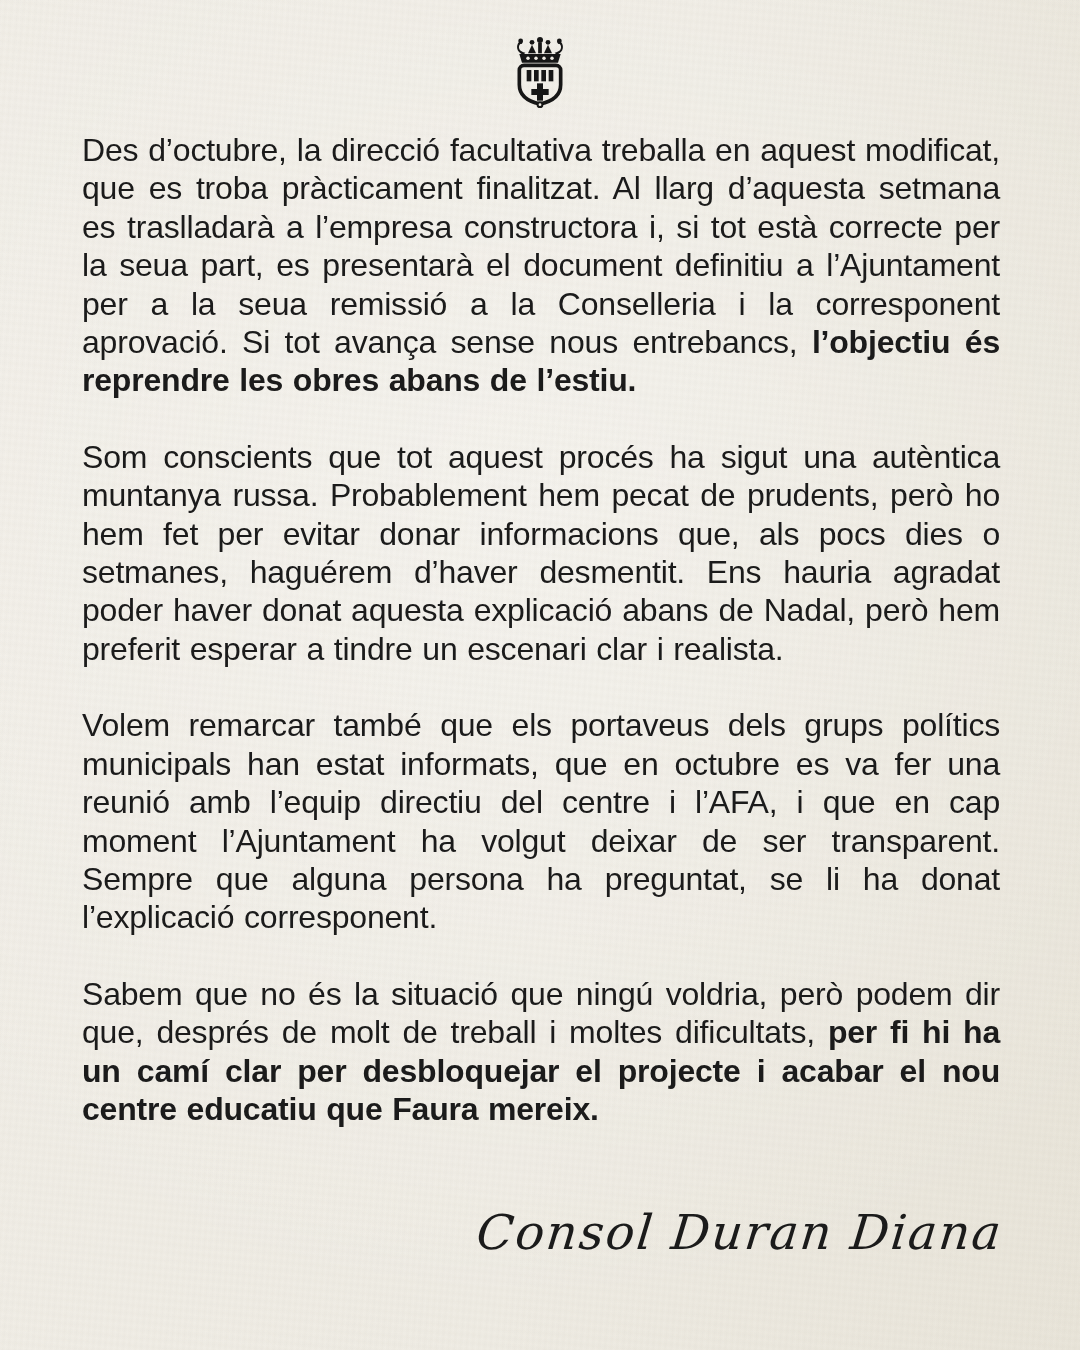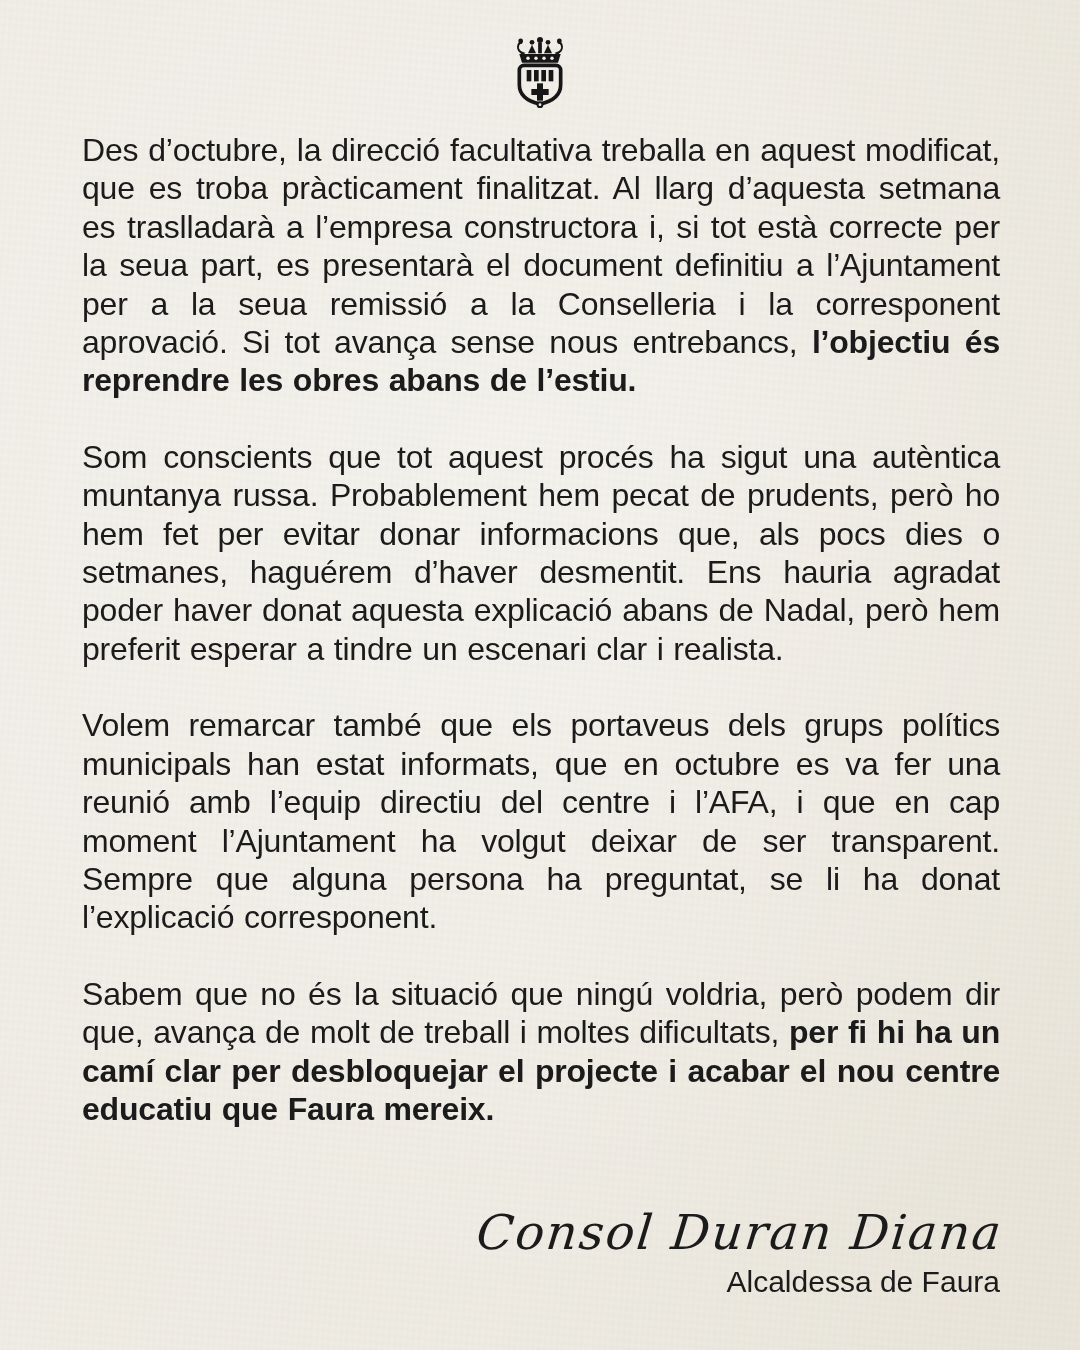--- a/index.html
+++ b/index.html
@@ -117,19 +117,18 @@
     </g>
 
     <circle cx="60" cy="106" r="3.6" fill="#efece4" stroke="#161616" stroke-width="3"></circle>
   </svg>
 </div>
 
 <div class="letter">
     <p class="para"><span class="seg">Des d’octubre, la direcció facultativa treballa en aquest modificat, que es troba pràcticament finalitzat. Al llarg d’aquesta setmana es traslladarà a l’empresa constructora i, si tot està correcte per la seua part, es presentarà el document definitiu a l’Ajuntament per a la seua remissió a la Conselleria i la corresponent aprovació. Si tot avança sense nous entrebancs, </span><span class="seg bold">l’objectiu és reprendre les obres abans de l’estiu.</span></p>
     <p class="para"><span class="seg">Som conscients que tot aquest procés ha sigut una autèntica muntanya russa. Probablement hem pecat de prudents, però ho hem fet per evitar donar informacions que, als pocs dies o setmanes, haguérem d’haver desmentit. Ens hauria agradat poder haver donat aquesta explicació abans de Nadal, però hem preferit esperar a tindre un escenari clar i realista.</span></p>
     <p class="para"><span class="seg">Volem remarcar també que els portaveus dels grups polítics municipals han estat informats, que en octubre es va fer una reunió amb l’equip directiu del centre i l’AFA, i que en cap moment l’Ajuntament ha volgut deixar de ser transparent. Sempre que alguna persona ha preguntat, se li ha donat l’explicació corresponent.</span></p>
-    <p class="para"><span class="seg">Sabem que no és la situació que ningú voldria, però podem dir que, avança de molt de treball i moltes dificultats, </span><span class="seg bold">per fi hi ha un camí clar per desbloquejar el projecte i acabar el nou centre educatiu que Faura mereix.</span></p>
+    <p class="para"><span class="seg">Sabem que no és la situació que ningú voldria, però podem dir que, després de molt de treball i moltes dificultats, </span><span class="seg bold">per fi hi ha un camí clar per desbloquejar el projecte i acabar el nou centre educatiu que Faura mereix.</span></p>
   </div>
 
 <div class="sign-block">
   <div class="signature">Consol Duran Diana</div>
-  <div class="signature-role">Alcaldessa de Faura</div>
 </div>
 
 </body></html>

